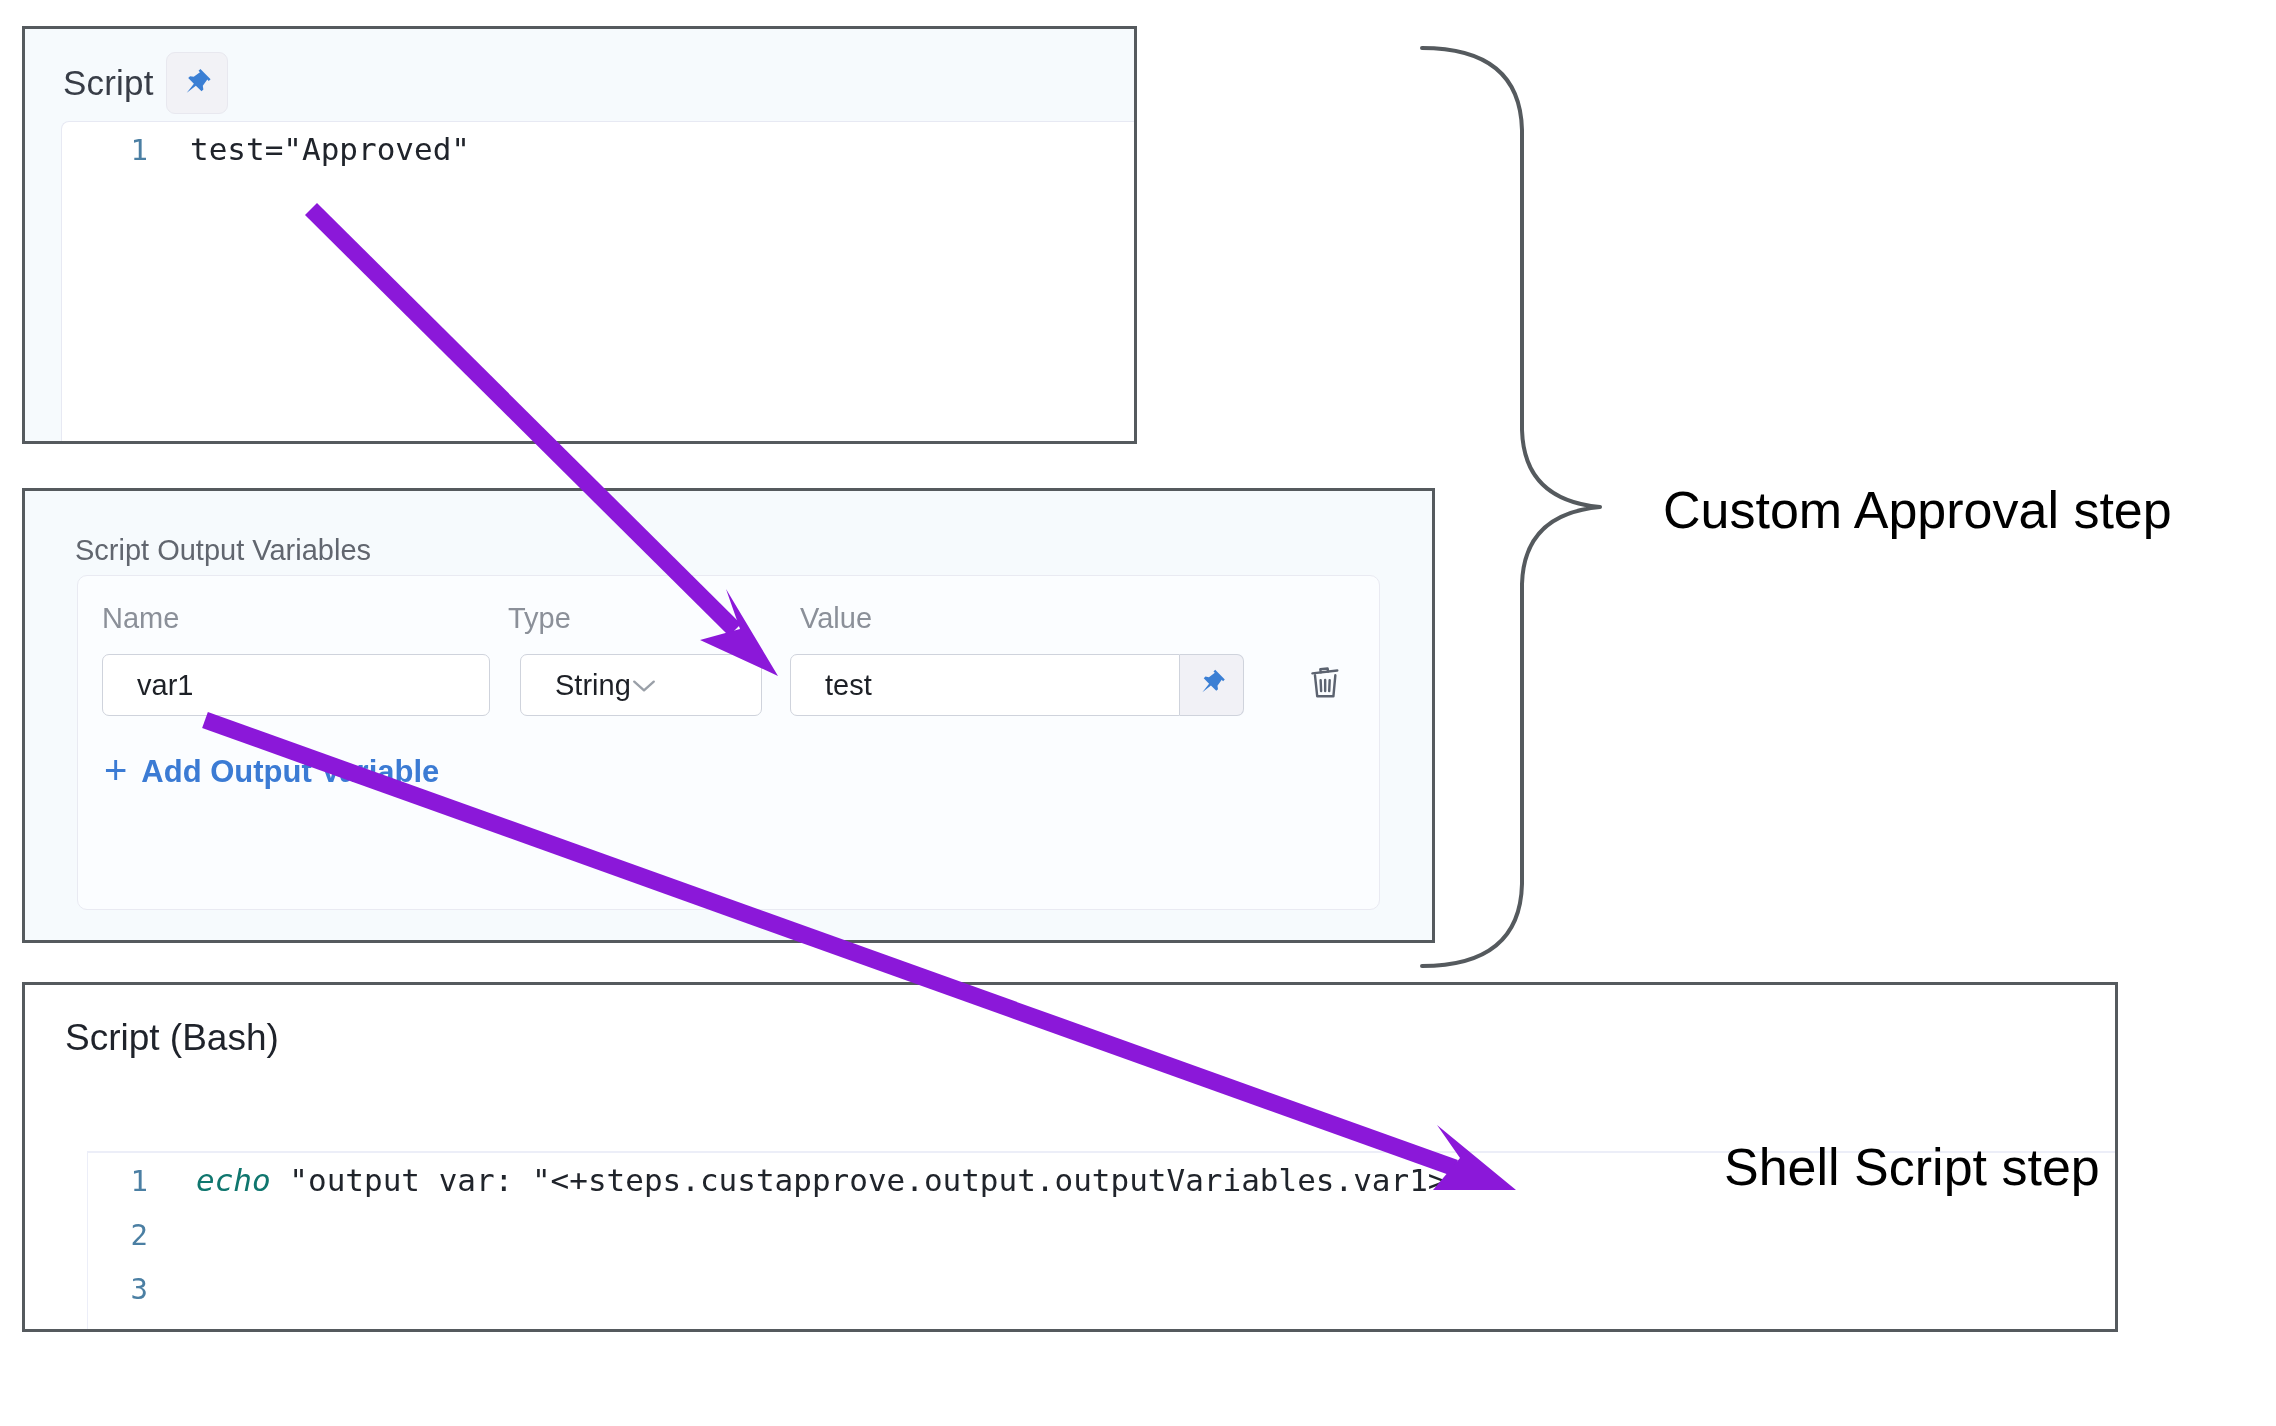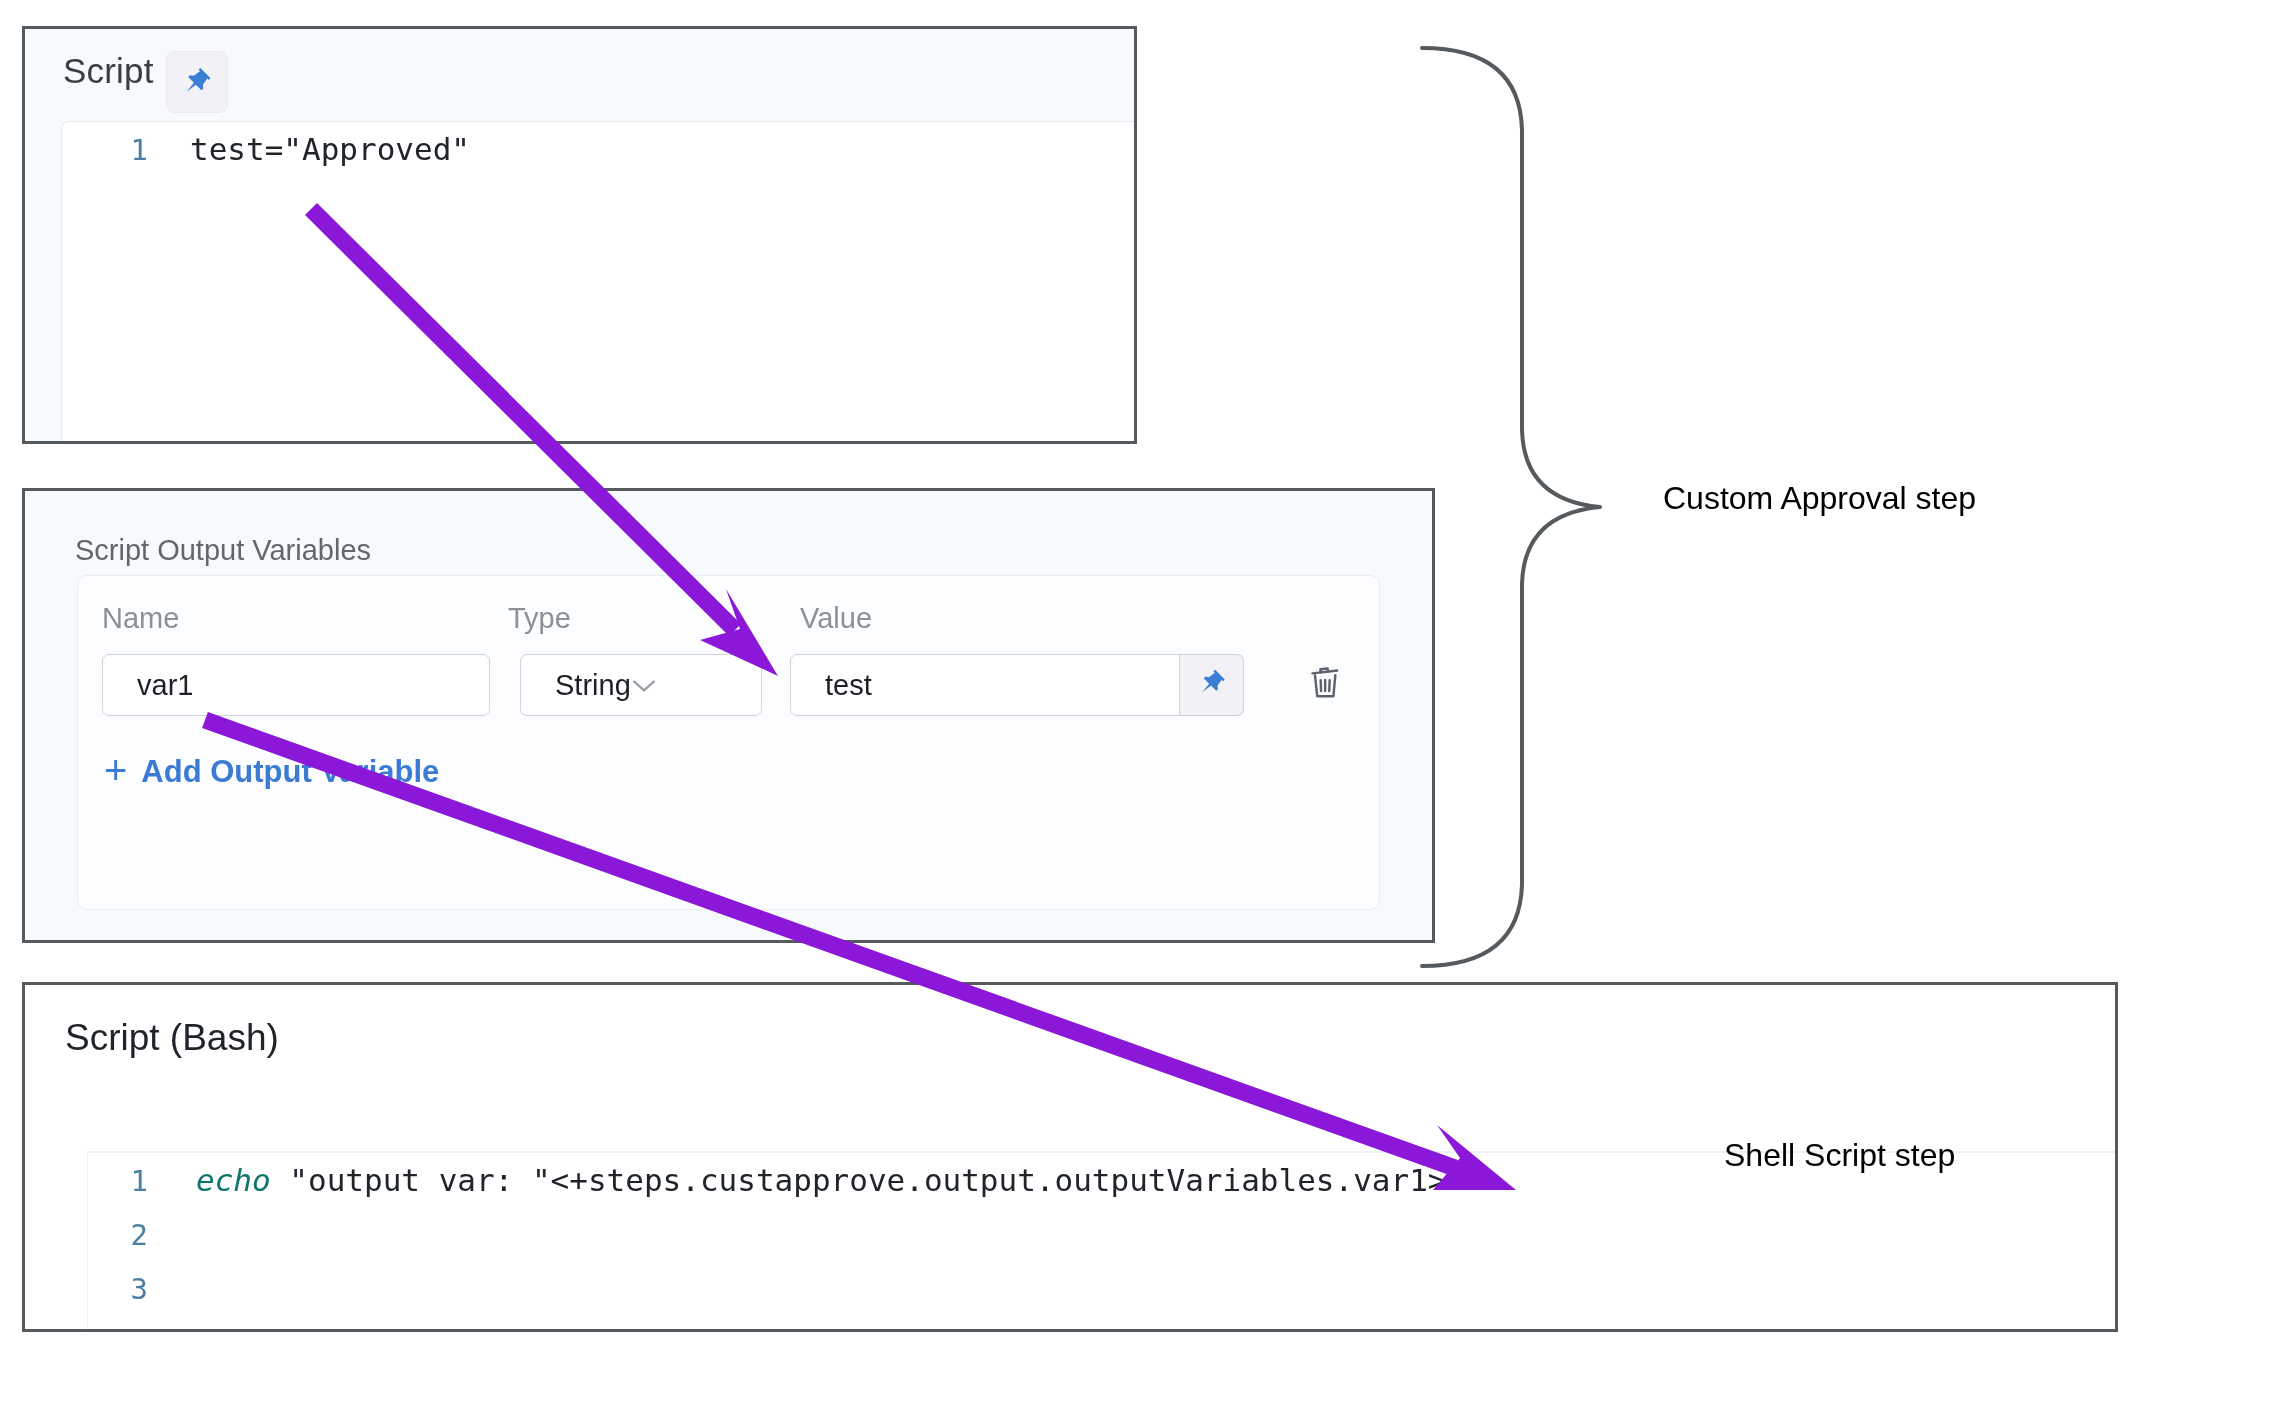--- a/index.html
+++ b/index.html
@@ -32,21 +32,21 @@
 
   
   #script-panel {
     left: 22px;
     top: 26px;
     width: 1115px;
     height: 418px;
   }
   .script-head {
     display: flex;
-    align-items: flex-start;
+    align-items: center;
     gap: 12px;
     padding: 22px 0 0 38px;
     height: 86px;
     box-sizing: border-box;
   }
   .script-title {
     font-size: 35px;
     color: #383d47;
     letter-spacing: .2px;
   }
@@ -237,21 +237,21 @@
     background: #fff;
   }
   .bash-code .code-line { line-height: 54px; }
   .bash-code .ln { width: 60px; }
   .bash-code .code-text { margin-left: 48px; }
 
   
   .anno-label {
     position: absolute;
     color: #000000;
-    font-size: 32px;
+    font-size: 52px;
     white-space: nowrap;
   }
   #anno-approval { left: 1663px; top: 480px; }
   #anno-shell    { left: 1724px; top: 1137px; }
 
   #overlay {
     position: absolute;
     left: 0; top: 0;
     width: 2276px;
     height: 1426px;

